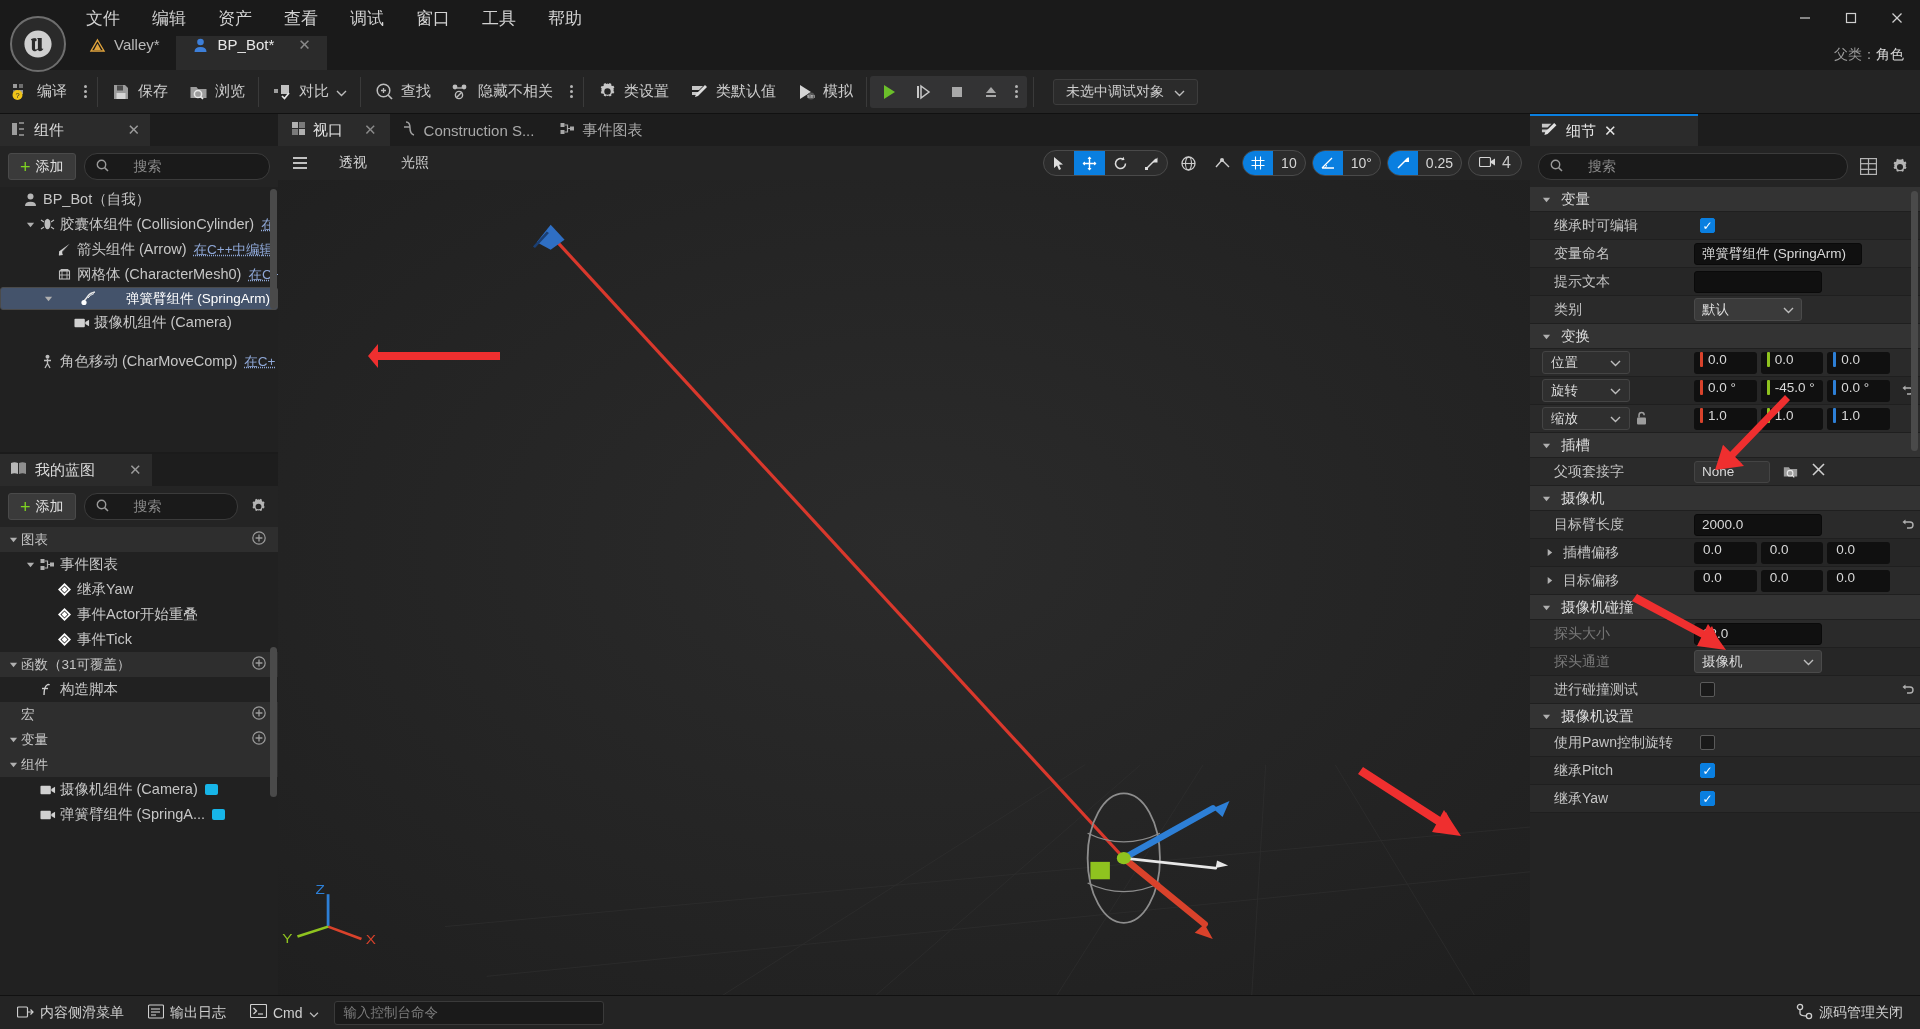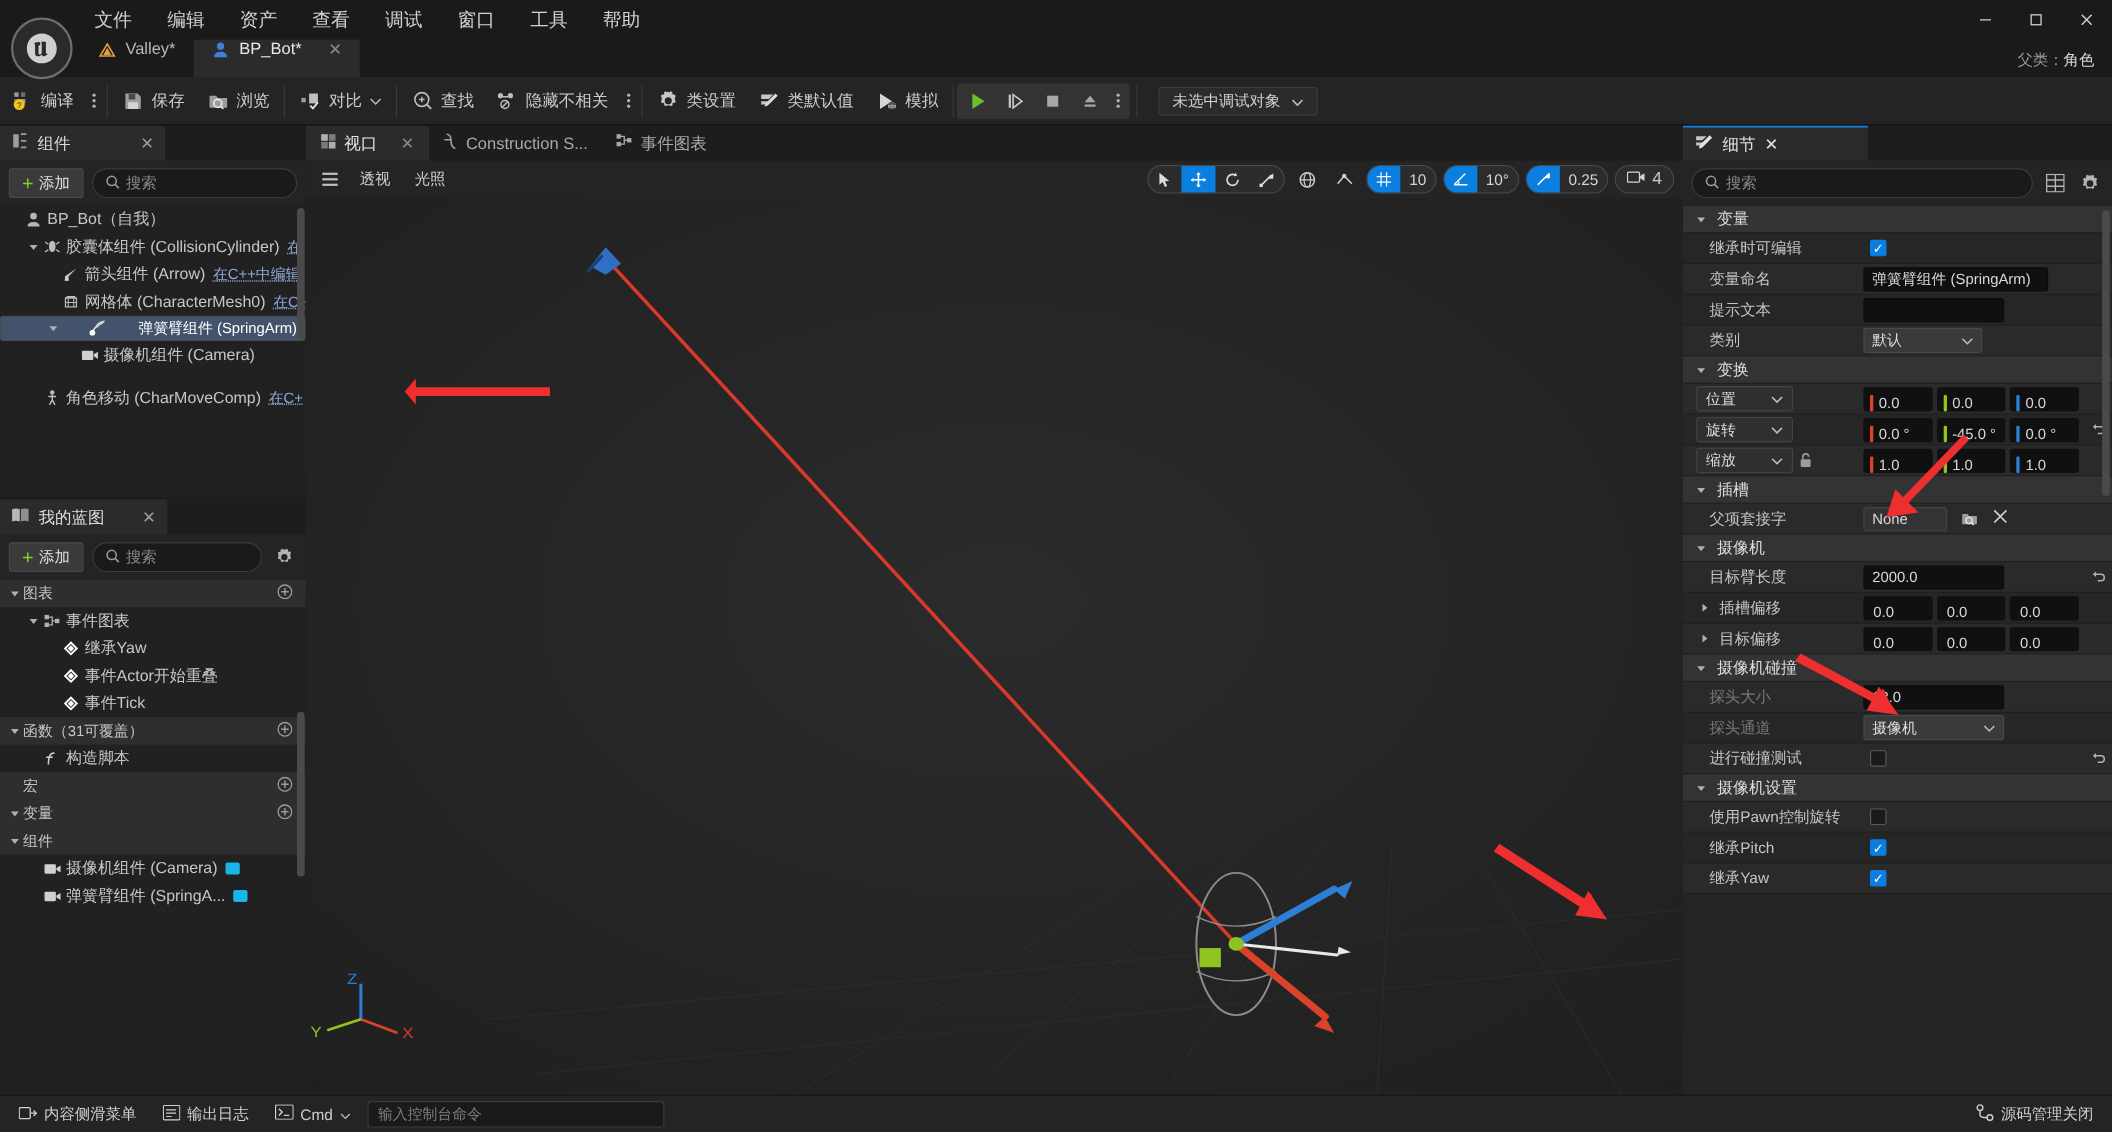--- a/index.html
+++ b/index.html
@@ -95,21 +95,21 @@
 
   .panel-toolbar { display: flex; align-items: center; gap: 8px; padding: 7px 8px; background: #242424; }
   .add-btn {
     display: flex; align-items: center; gap: 5px; height: 27px; padding: 0 11px;
     background: #3a3a3a; border: 1px solid #4a4a4a; border-radius: 3px;
     font-size: 14px; color: #e0e0e0;
   }
   .add-btn .plus { color: #7ed321; font-size: 18px; line-height: 1; }
   .search-box {
     flex: 1; height: 27px; background: #1a1a1a; border: 1px solid #3b3b3b;
-    border-radius: 13px; display: flex; align-items: center; gap: 6px; padding: 4px 11px;
+    border-radius: 13px; display: flex; align-items: center; gap: 25px; padding: 4px 11px;
     font-size: 14px; color: #888;
   }
   .gear-sm { width: 24px; height: 24px; display: flex; align-items: center; justify-content: center; }
 
   .tree { flex: 1; overflow: hidden; background: #212121; position: relative; }
   .trow {
     display: flex; align-items: center; height: 25px; font-size: 14.5px;
     color: #c6c6c6; white-space: nowrap; padding-right: 4px;
   }
   .trow.sel { background: #44536b; color: #fff; }
@@ -125,21 +125,21 @@
   
   .centercol { flex: 1; display: flex; flex-direction: column; min-width: 0; background: #1b1b1b; }
   .vp-tabs { height: 32px; background: #1d1d1d; display: flex; align-items: flex-end; }
   .vp-tab {
     height: 32px; display: flex; align-items: center; gap: 7px; padding: 0 13px;
     font-size: 15px; color: #a9a9a9; background: #1d1d1d;
   }
   .vp-tab.active { background: #2b2b2b; color: #e5e5e5; }
   .vp-tab .tclose { margin-left: 14px; color: #8a8a8a; }
 
-  .vpbar { height: 34px; background: #242424; display: flex; align-items: center; padding: 0 8px; gap: 4px; position: relative; }
+  .vpbar { height: 34px; background: #242424; display: flex; align-items: center; padding: 0 8px; gap: 16px; position: relative; }
   .vpbar-btn { padding: 3px 9px; font-size: 14px; color: #cfcfcf; border-radius: 3px; }
   .hamb { display: flex; flex-direction: column; gap: 3px; padding: 6px 7px; }
   .hamb i { width: 14px; height: 2px; background: #c0c0c0; display: block; }
   .vp-right { position: absolute; right: 8px; display: flex; align-items: center; gap: 6px; }
   .pill { display: flex; align-items: center; height: 26px; border: 1px solid #4a4a4a; border-radius: 13px; overflow: hidden; background: #2c2c2c; }
   .pill .seg { display: flex; align-items: center; justify-content: center; height: 26px; padding: 0 8px; font-size: 14px; color: #d5d5d5; }
   .pill .seg.on { background: #0a7fe0; color: #fff; }
   .pill.single { padding: 0 10px; gap: 6px; }
   .icobtn { width: 28px; height: 26px; display: flex; align-items: center; justify-content: center; border-radius: 13px; border: 1px solid transparent; }
 
@@ -166,21 +166,21 @@
          display: inline-flex; align-items: center; justify-content: center; }
   .chk.on { background: #0a7fe0; border-color: #0a7fe0; }
   .chk.on::after { content: "✓"; color: #fff; font-size: 12px; line-height: 1; }
   .tinput {
     height: 22px; background: #101010; border: 1px solid #0a0a0a; border-radius: 3px;
     font-size: 13.5px; color: #d8d8d8; display: flex; align-items: center; padding: 0 7px;
   }
   .tinput.w1 { width: 128px; }
   .tinput.w2 { width: 168px; }
   .num {
-    height: 22px; background: #101010; border-radius: 3px; display: flex; align-items: flex-end;
+    height: 22px; background: #101010; border-radius: 3px; display: flex; align-items: flex-start;
     font-size: 13.5px; color: #d8d8d8; padding: 0 6px; gap: 5px; flex: 1; min-width: 0;
   }
   .num .bar { width: 3px; height: 15px; border-radius: 1px; flex: none; }
   .num.plain { padding-left: 9px; }
   .sel {
     height: 23px; background: #3a3a3a; border: 1px solid #4a4a4a; border-radius: 3px;
     display: flex; align-items: center; justify-content: space-between;
     font-size: 13.5px; color: #dcdcdc; padding: 0 7px;
   }
   .axisdrop {

